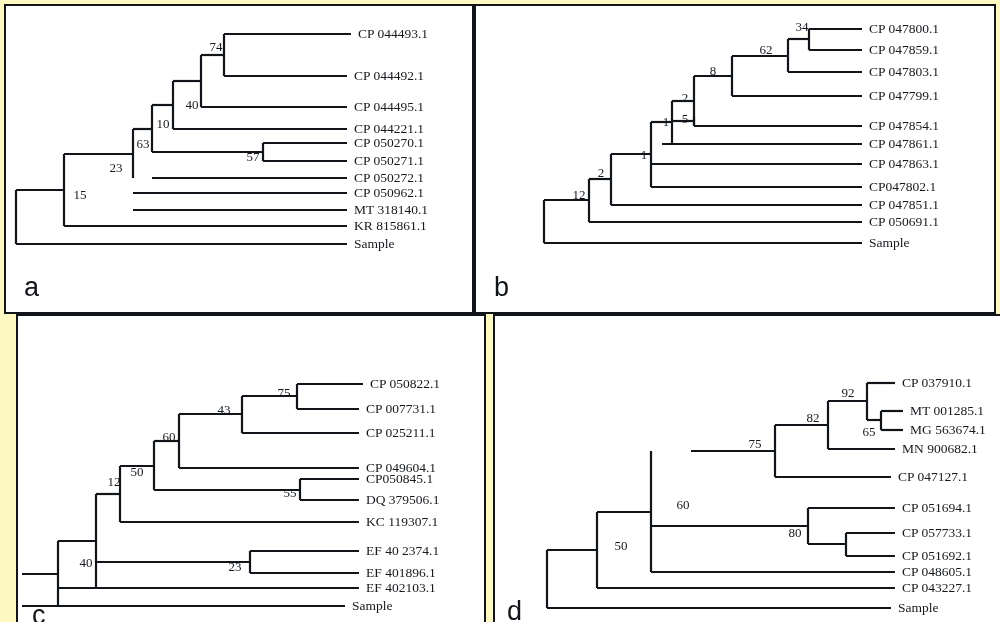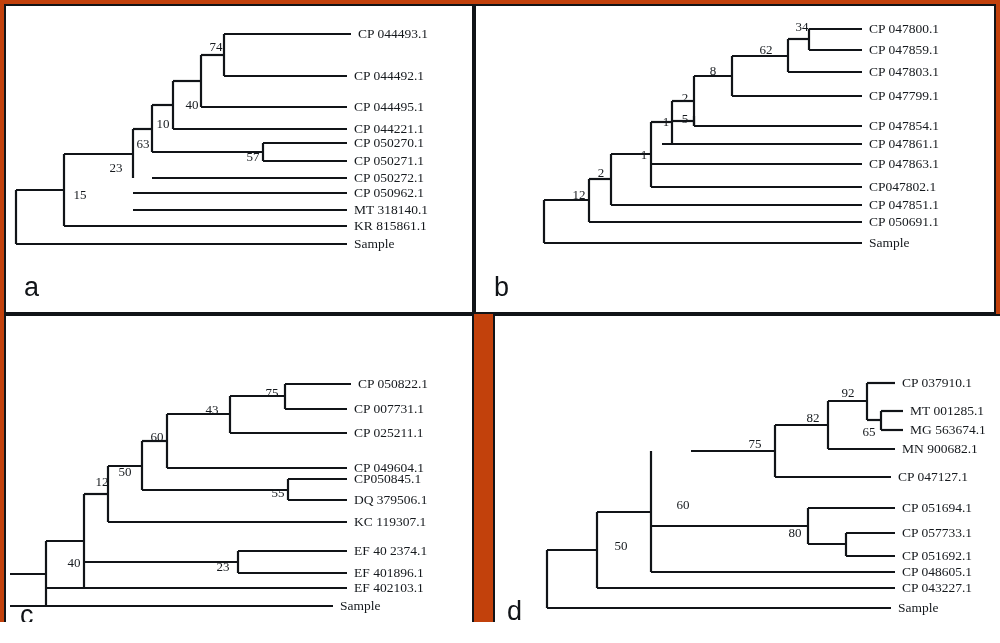--- a/index.html
+++ b/index.html
@@ -1,34 +1,34 @@
 <!DOCTYPE html>
 <html><head>
 <meta charset="utf-8">
 <title>Phylogenetic Trees</title>
 <style>
   html,body{margin:0;padding:0;background:#ffffff;}
   body{font-family:"Liberation Serif",serif;}
   #figure{
     position:relative;
     width:1000px;height:622px;
-    background:#c2410c;
+    background:#fef9c3;
     box-sizing:border-box;
     overflow:hidden;
   }
   .panel{
     position:absolute;
     box-sizing:border-box;
     border:2px solid #111418;
     background:#ffffff;
     overflow:hidden;
   }
   #panel-a{left:4px;  top:4px;   width:470px; height:310px;}
   #panel-b{left:474px;top:4px;   width:522px; height:310px;}
-  #panel-c{left:4px;  top:314px; width:470px; height:325px;}
+  #panel-c{left:16px;  top:314px; width:470px; height:325px;}
   #panel-d{left:493px;top:314px; width:522px; height:325px;}
 
   .panel-svg{position:absolute;left:0;top:0;display:block;}
   .tree-line{stroke:#111418;stroke-width:2.2;stroke-linecap:butt;fill:none;}
   .tree-leaflabel{
     font-family:"Liberation Serif",serif;
     font-size:13.5px;
     fill:#15191d;
     dominant-baseline:middle;
     white-space:pre;

